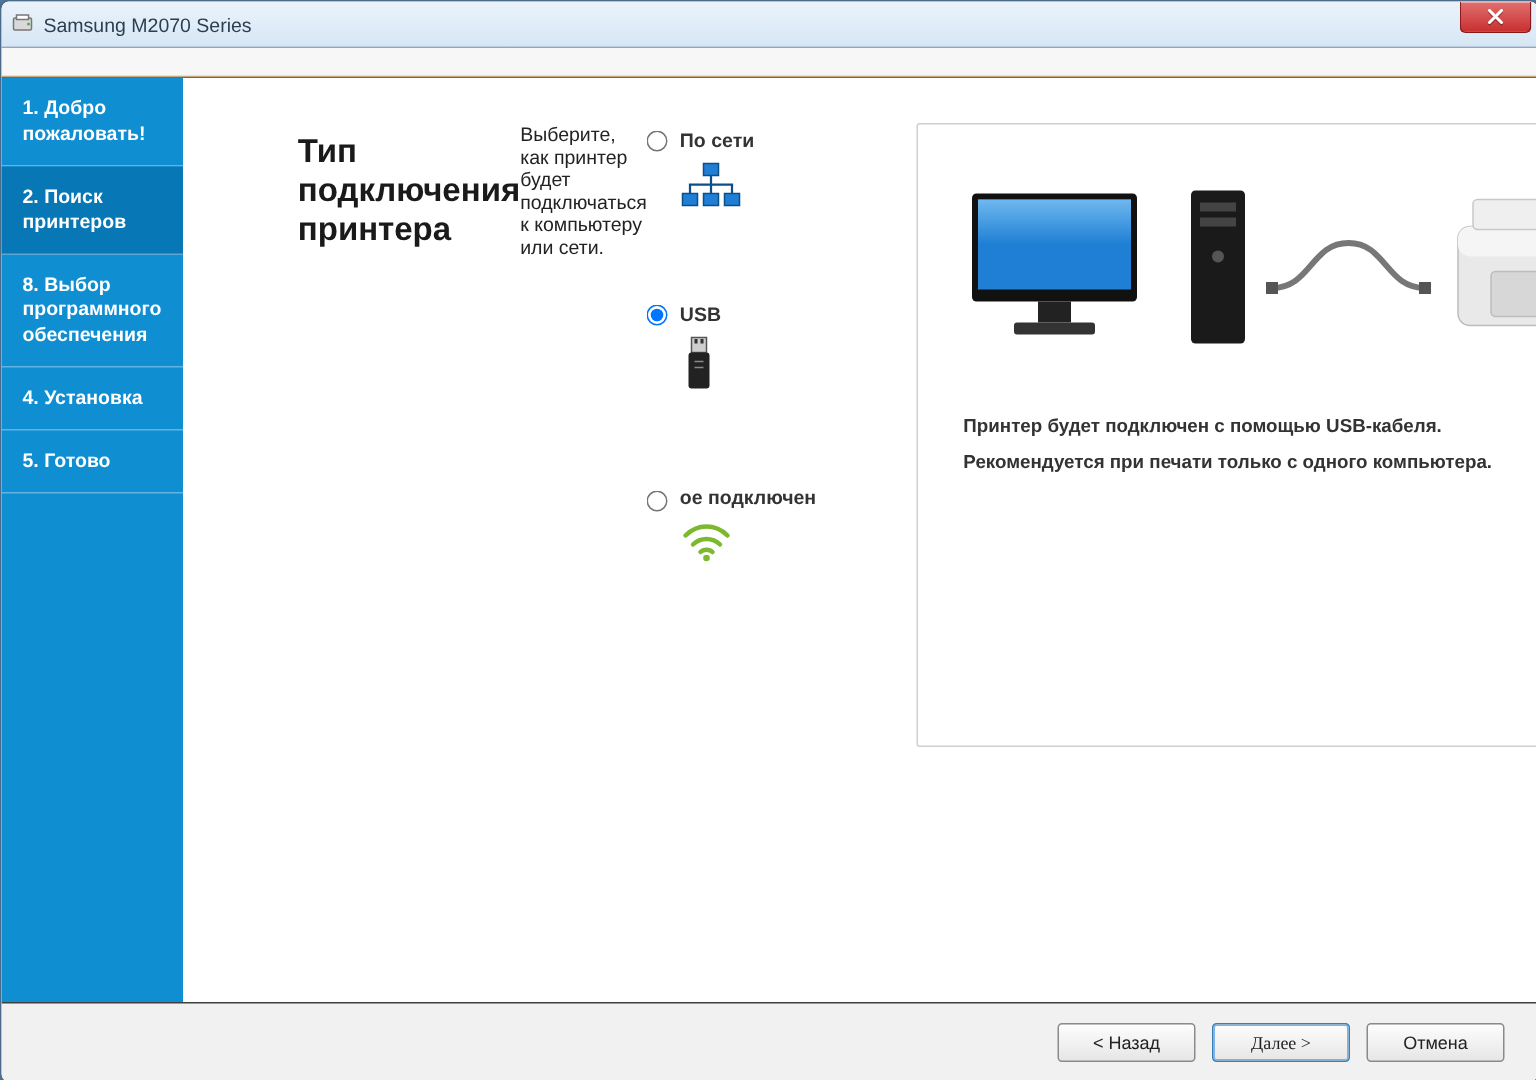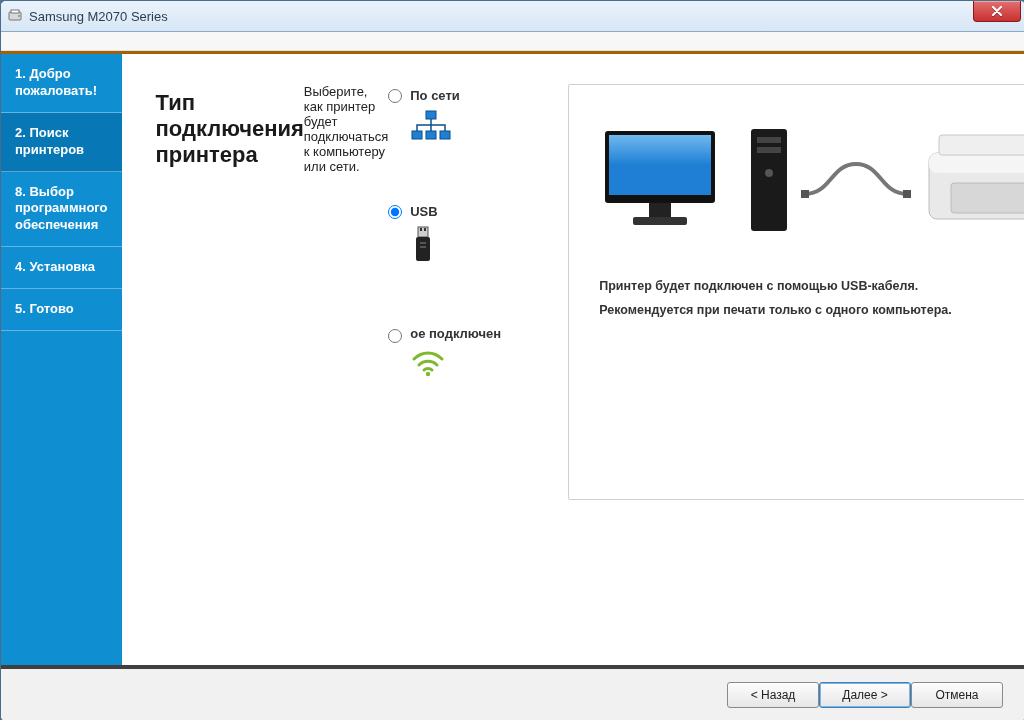--- a/index.html
+++ b/index.html
@@ -8,41 +8,41 @@
   .titlebar{height:30px;background:linear-gradient(#eaf3fb,#d7e6f5);display:flex;align-items:center;padding:0 0 0 6px;border-bottom:1px solid #8ca8c4;position:relative;}
   .titlebar .app-icon{width:16px;height:16px;margin-right:6px;display:flex;align-items:center;justify-content:center;}
   .titlebar .title{color:#2c3e50;font-size:13px;}
   .titlebar .win-controls{position:absolute;right:4px;top:0;display:flex;}
   .win-btn{width:46px;height:20px;border-radius:0 0 4px 4px;display:flex;align-items:center;justify-content:center;font-size:12px;color:#3b3b3b;}
   .win-btn.close{background:linear-gradient(#e27070,#c83030);border:1px solid #8a1a1a;border-top:none;color:#fff;box-shadow:inset 0 1px 0 rgba(255,255,255,.4);}
   .win-btn.close svg{filter:drop-shadow(0 1px 0 rgba(0,0,0,.3));}
   
   .substrip{height:18px;background:#f7f7f7;border-bottom:1px solid #e2e2e2;}
   
-  .body{flex:1;display:flex;min-height:0;border-top:3px solid #a16207;}
+  .body{flex:1;display:flex;min-height:0;border-top:1px solid #a16207;gap:43px;}
   .sidebar{width:260px;background:#0f8ed1;color:#fff;display:flex;flex-direction:column;}
   .step{padding:12px 14px;border-bottom:1px solid rgba(255,255,255,.35);font-weight:bold;font-size:13px;line-height:1.3;}
   .step.active{background:#0877b5;}
   .main{flex:1;padding:30px 30px 10px 34px;display:flex;}
   .page-title{font-size:22px;font-weight:bold;color:#1a1a1a;margin:6px 0 14px;}
   .page-sub{font-size:13px;color:#222;margin-bottom:36px;}
   .choice-row{display:flex;align-items:flex-start;}
   .options-col{width:180px;display:flex;flex-direction:column;gap:58px;padding-top:4px;}
   .opt{display:flex;flex-direction:column;align-items:flex-start;gap:6px;}
   .opt-head{display:flex;align-items:center;gap:8px;font-weight:bold;color:#333;}
   .opt-head input[type=radio]{width:14px;height:14px;margin:0;}
   .opt-icon{margin-left:22px;}
   
   .info-panel{flex:1;border:1px solid #cfcfcf;border-radius:2px;min-height:360px;padding:30px 30px 24px;position:relative;background:#fff;font-weight:bold;}
   .illus{display:flex;align-items:flex-end;justify-content:center;gap:18px;margin:10px 0 40px;}
   .info-text{font-size:12.5px;color:#333;line-height:1.9;}
   
-  .footer{height:52px;border-top:4px solid #404040;background:#f1f1f1;display:flex;align-items:center;justify-content:flex-end;padding:0 22px;gap:0;}
+  .footer{height:52px;border-top:1px solid #404040;background:#f1f1f1;display:flex;align-items:center;justify-content:flex-end;padding:0 22px;gap:11px;}
   .btn{min-width:92px;height:26px;border:1px solid #8a8a8a;border-radius:3px;background:linear-gradient(#fdfdfd,#e6e6e6);font-size:12px;color:#222;cursor:pointer;display:flex;align-items:center;justify-content:center;padding:0 10px;}
-  .btn.default{border-color:#3c7fb1;box-shadow:0 0 0 1px #7eb4ea inset;}
+  .btn.default{border-color:#3c7fb1;box-shadow:0 0 0 1px #7eb4ea inset;font-family:Liberation Serif, serif;}
 </style>
 </head>
 <body>
 
 <div class="window">
 
   <div class="titlebar">
     <span class="app-icon">
       <svg width="16" height="16" viewBox="0 0 16 16">
         <rect x="2" y="4" width="12" height="8" rx="1" fill="#d9d9d9" stroke="#777"></rect>

